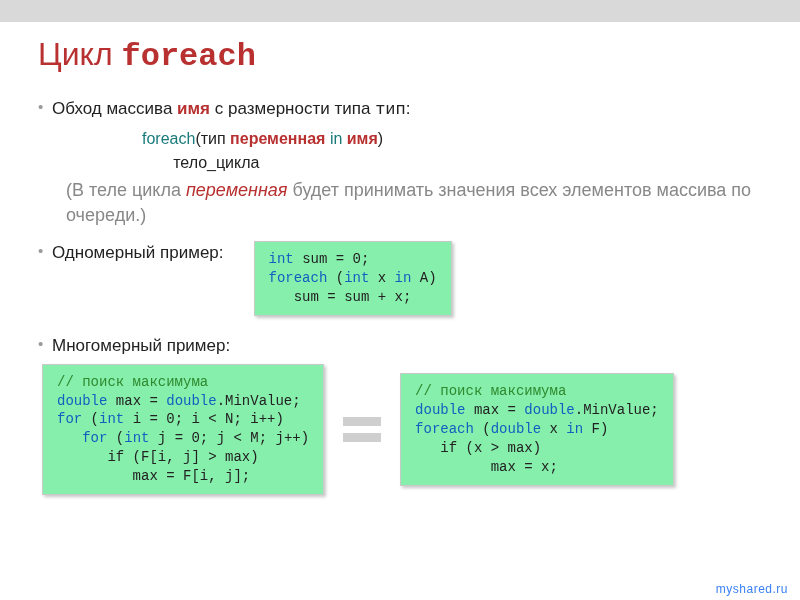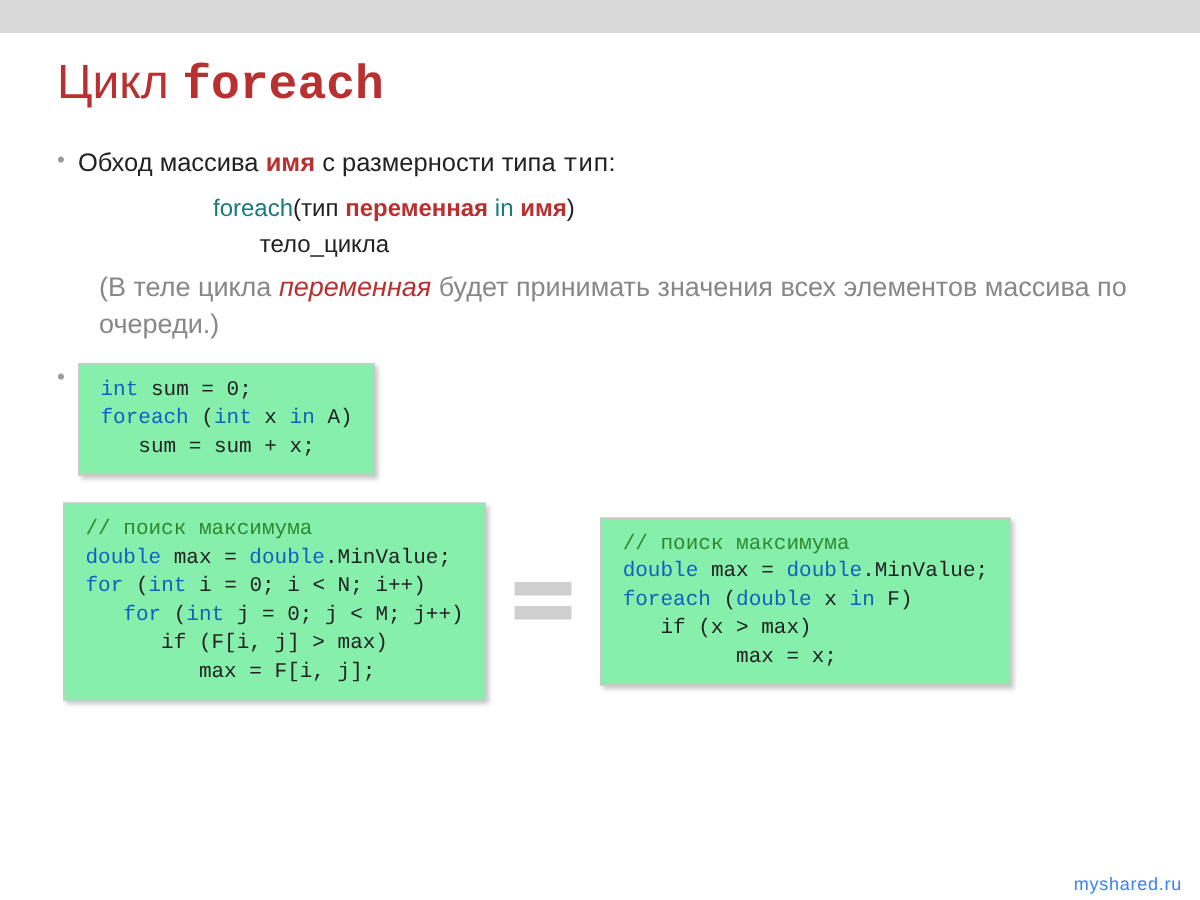--- a/index.html
+++ b/index.html
@@ -147,26 +147,30 @@
         <span class="teal">foreach</span><span>(</span><span>тип</span><span> </span><span class="red-mono kw-bold">переменная</span><span> </span><span class="teal">in</span><span> </span><span class="red-mono kw-bold">имя</span><span>)</span><br>
         <span style="white-space:pre;">       </span><span>тело_цикла</span>
       </div>
       <div class="syntax-note">
         <span>(В теле цикла </span><span class="var">переменная</span><span> будет принимать значения всех элементов массива по очереди.)</span>
       </div>
     </li>
 
     <li>
       <div class="row-1d">
+        <div class="label">Одномерный пример:</div>
         <div class="codebox"><span class="kw">int</span><span> sum = 0;</span>
 <span class="kw">foreach</span><span> (</span><span class="kw">int</span><span> x </span><span class="kw">in</span><span> A)</span>
 <span>   sum = sum + x;</span></div>
       </div>
     </li>
 
+    <li style="margin-bottom:6px;">
+      <span>Многомерный пример:</span>
+    </li>
 
   </ul>
 
   <div class="row-md">
     <div class="codebox"><span class="cm">// поиск максимума</span>
 <span class="kw">double</span><span> max = </span><span class="kw">double</span><span>.MinValue;</span>
 <span class="kw">for</span><span> (</span><span class="kw">int</span><span> i = 0; i &lt; N; i++)</span>
 <span class="kw">   for</span><span> (</span><span class="kw">int</span><span> j = 0; j &lt; M; j++)</span>
 <span>      if (F[i, j] &gt; max)</span>
 <span>         max = F[i, j];</span></div>

